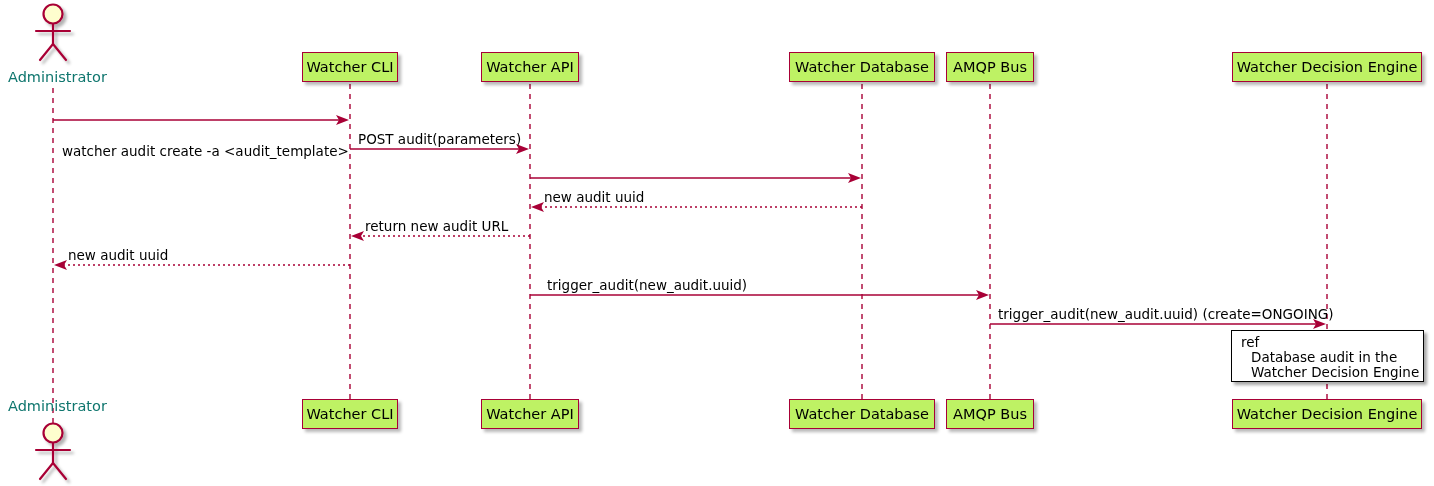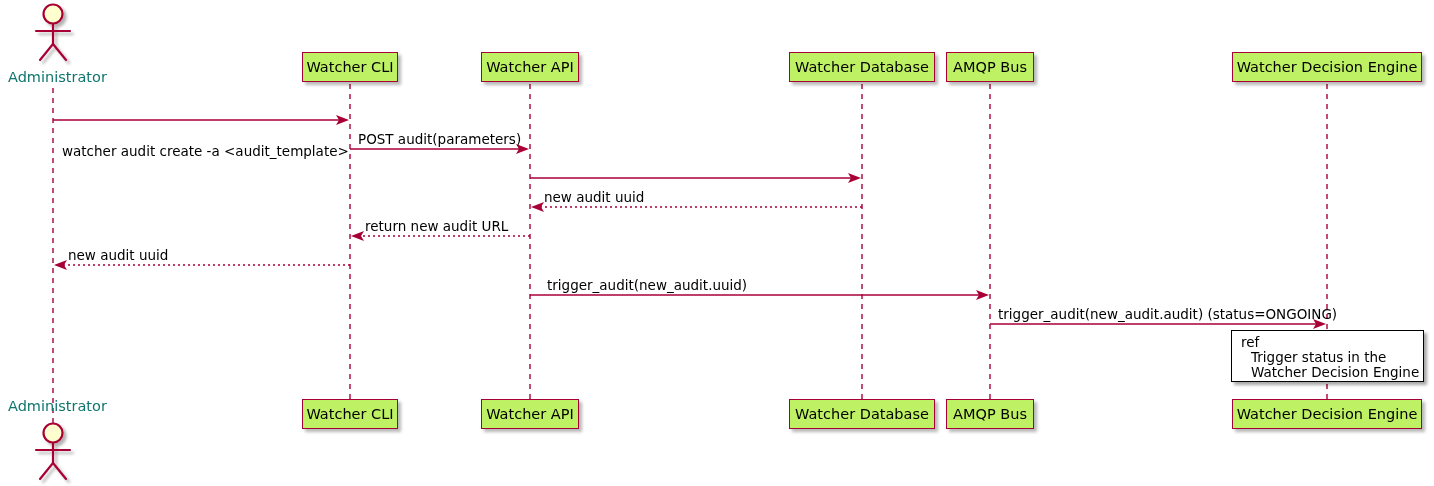--- a/index.html
+++ b/index.html
@@ -213,23 +213,23 @@
 
 
   <div class="msg-label" style="left:544px; top:189px;">new audit uuid</div>
 
   <div class="msg-label" style="left:365px; top:218px;">return new audit URL</div>
 
   <div class="msg-label" style="left:68px; top:247px;">new audit uuid</div>
 
   <div class="msg-label" style="left:539px; top:277px;margin-left:8px;">trigger_audit(new_audit.uuid)</div>
 
-  <div class="msg-label" style="left:998px; top:306px;">trigger_audit(new_audit.audit) (status=ONGOING)</div>
+  <div class="msg-label" style="left:998px; top:306px;">trigger_audit(new_audit.uuid) (create=ONGOING)</div>
 
   <div class="ref-box" style="left:1231px; top:330px; width:193px; height:52px;"></div>
 
   <div class="ref-tab-label" style="left:1241px; top:334px;">ref</div>
 
-  <div class="ref-text" style="left:1251px; top:349px;">Trigger status in the</div>
+  <div class="ref-text" style="left:1251px; top:349px;">Database audit in the</div>
 
   <div class="ref-text" style="left:1251px; top:364px;">Watcher Decision Engine</div>
 
 </div>
 
 </body></html>

